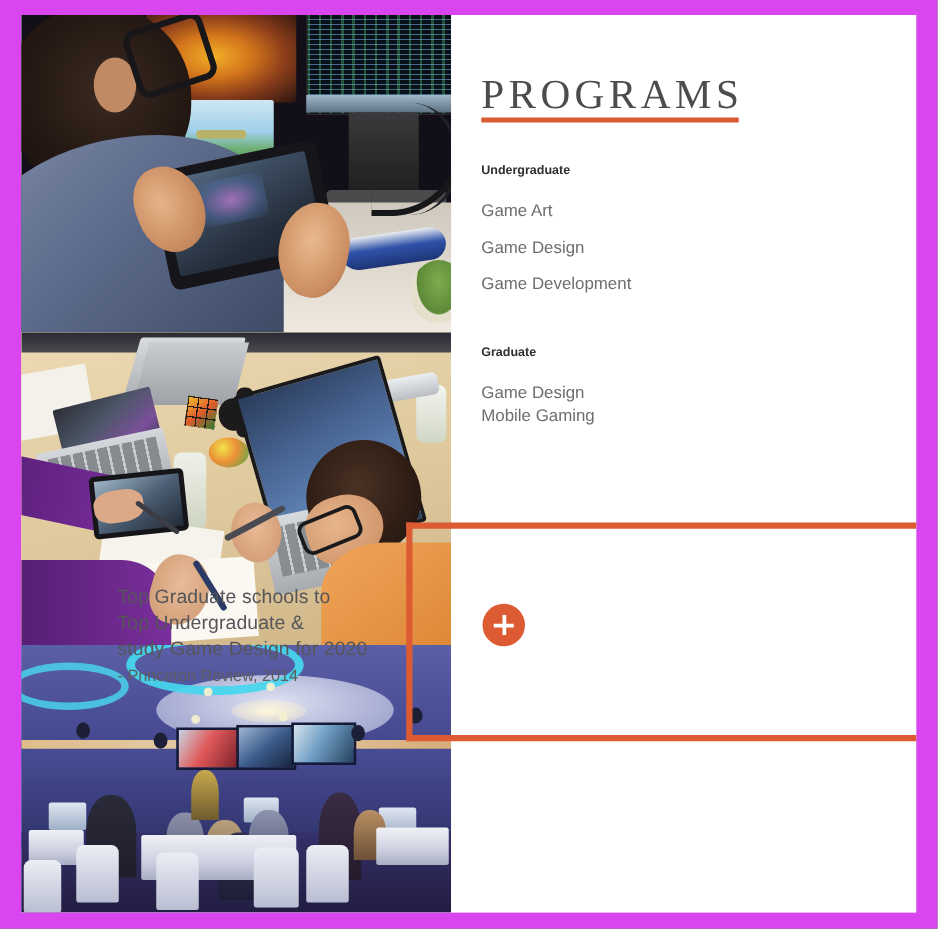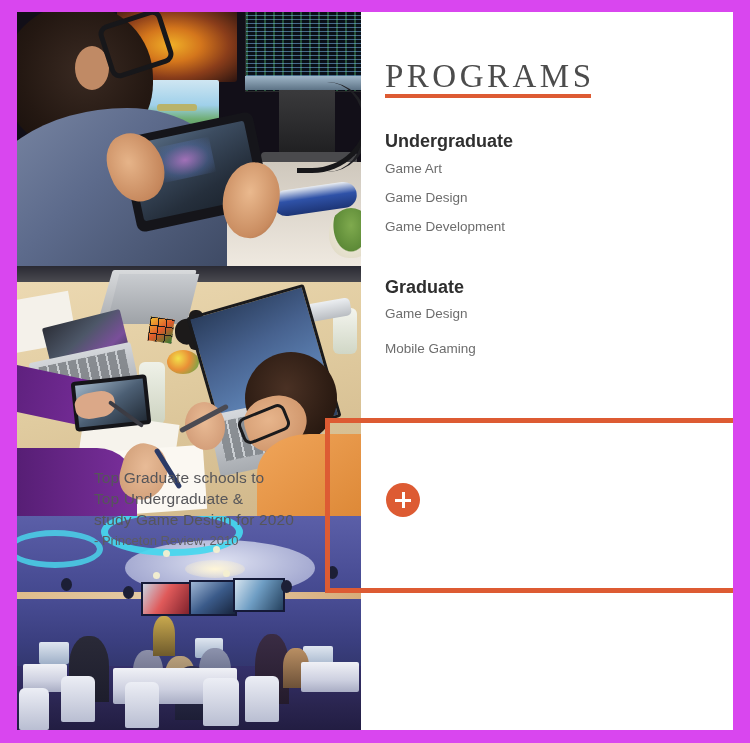--- a/index.html
+++ b/index.html
@@ -439,38 +439,38 @@
   }
   #programs-underline {
     position: absolute;
     left: 24px; top: 82px;
     width: 206px; height: 4px;
     background: #dd5b33;
   }
   .group-heading {
     position: absolute;
     left: 24px;
-    font-size: 18px;
+    font-size: 10px;
     font-weight: bold;
     color: #2f2f2f;
     text-align: right;
   }
   .program-item {
     position: absolute;
     left: 24px;
     font-size: 13.5px;
     color: #6d6d6d;
   }
   #grp-0-heading { top: 119px; }
   #grp-0-item-0 { top: 149px; }
   #grp-0-item-1 { top: 178px; }
   #grp-0-item-2 { top: 207px; }
   #grp-1-heading { top: 265px; }
   #grp-1-item-0 { top: 294px; }
-  #grp-1-item-1 { top: 329px; }
+  #grp-1-item-1 { top: 313px; }
 
   
   #callout {
     position: absolute;
     left: 308px; top: 406px;
     width: 425px; height: 175px;
     border: 5px solid #dd5b33;
     border-right: none;
     box-sizing: border-box;
     pointer-events: none;
@@ -646,17 +646,17 @@
 
     <div id="callout-fill"></div>
     <div id="callout"></div>
 
     <div id="plus-button"></div>
 
     <div id="quote-block">
       <div class="quote-line">Top Graduate schools to</div>
       <div class="quote-line">Top Undergraduate &amp;</div>
       <div class="quote-line">study Game Design for 2020</div>
-      <div id="quote-source">- Princeton Review, 2010</div>
+      <div id="quote-source">- Princeton Review, 2014</div>
     </div>
 
   </div>
 </div>
 
 </body></html>

